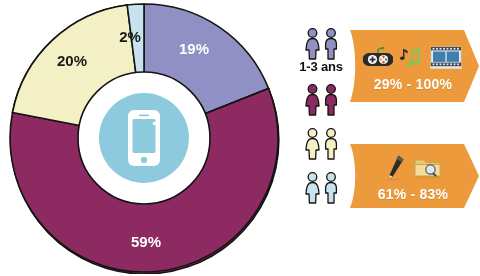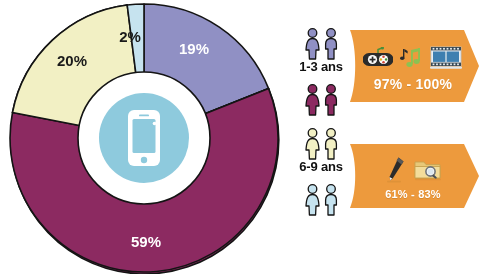--- a/index.html
+++ b/index.html
@@ -43,21 +43,21 @@
   }
   .banner-icons{
     height:34px;display:flex;align-items:center;justify-content:center;gap:7px;
     margin-bottom:1px;
   }
   .banner-pct{
     font-size:14px;font-weight:bold;color:#ffffff;
     letter-spacing:0.2px;white-space:nowrap;
     text-shadow:0 1px 0 rgba(140,80,10,.25);
   }
-  .b2 .banner-pct{font-size:11px;}
+  .b2 .banner-pct{font-size:14px;}
 </style>
 </head>
 <body>
 
 <div id="root">
 
   <div class="donut-wrap">
     <svg class="donut-svg" viewBox="0 0 284 272">
 
       <path d="M140 136 L140 2 A134 134 0 0 1 264.6 86.6 Z" fill="#9090c4" stroke="#141414" stroke-width="1.6" stroke-linejoin="round"></path>
@@ -126,21 +126,20 @@
         <div class="age-figs">
           <svg width="17" height="32" viewBox="0 0 17 32">
             <circle cx="8.5" cy="5" r="4.3" fill="#f2f0c4" stroke="#141414" stroke-width="1.3"></circle>
             <path d="M8.5 10.5 C4 10.5 2.5 14 2 22 L5 22 L5.4 31 L11.6 31 L12 22 L15 22 C14.5 14 13 10.5 8.5 10.5 Z" fill="#f2f0c4" stroke="#141414" stroke-width="1.3" stroke-linejoin="round"></path>
           </svg>
           <svg width="16" height="32" viewBox="0 0 16 32">
             <circle cx="8" cy="5" r="4.3" fill="#f2f0c4" stroke="#141414" stroke-width="1.3"></circle>
             <path d="M8 10.5 C4.2 10.5 2.6 12.4 2.6 16 L2.6 21 L5 21 L5 31 L11 31 L11 21 L13.4 21 L13.4 16 C13.4 12.4 11.8 10.5 8 10.5 Z" fill="#f2f0c4" stroke="#141414" stroke-width="1.3" stroke-linejoin="round"></path>
           </svg>
         </div>
-        <div class="age-label">6-9 ans</div>
       </div>
 
       <div class="age-group">
         <div class="age-figs">
           <svg width="17" height="32" viewBox="0 0 17 32">
             <circle cx="8.5" cy="5" r="4.3" fill="#c6e3ef" stroke="#141414" stroke-width="1.3"></circle>
             <path d="M8.5 10.5 C4 10.5 2.5 14 2 22 L5 22 L5.4 31 L11.6 31 L12 22 L15 22 C14.5 14 13 10.5 8.5 10.5 Z" fill="#c6e3ef" stroke="#141414" stroke-width="1.3" stroke-linejoin="round"></path>
           </svg>
           <svg width="16" height="32" viewBox="0 0 16 32">
             <circle cx="8" cy="5" r="4.3" fill="#c6e3ef" stroke="#141414" stroke-width="1.3"></circle>
@@ -203,21 +202,21 @@
               <rect x="17.6" y="18.5" width="1.8" height="1.7"></rect>
                 <rect x="21.1" y="18.5" width="1.8" height="1.7"></rect>
               <rect x="24.6" y="18.5" width="1.8" height="1.7"></rect>
                 <rect x="28.1" y="18.5" width="1.8" height="1.7"></rect>
             </g>
             <rect x="4" y="6.5" width="12.4" height="10.4" fill="#3e7fb0"></rect>
             <rect x="17.6" y="6.5" width="12.4" height="10.4" fill="#3e7fb0"></rect>
             <rect x="1" y="21.5" width="32" height="2.2" rx="1" fill="#dfe6eb"></rect>
           </svg>
         </div>
-        <div class="banner-pct">97% - 100%</div>
+        <div class="banner-pct">29% - 100%</div>
       </div>
     </div>
 
     <div class="banner banner-2 b2">
       <svg class="banner-svg" viewBox="0 0 134 68" preserveAspectRatio="none">
         <path d="M4 2 L118 2 L133 34 L118 66 L4 66 C11 50 11 18 4 2 Z" fill="#ed9a3d"></path>
       </svg>
       <div class="banner-inner">
         <div class="banner-icons">
 

